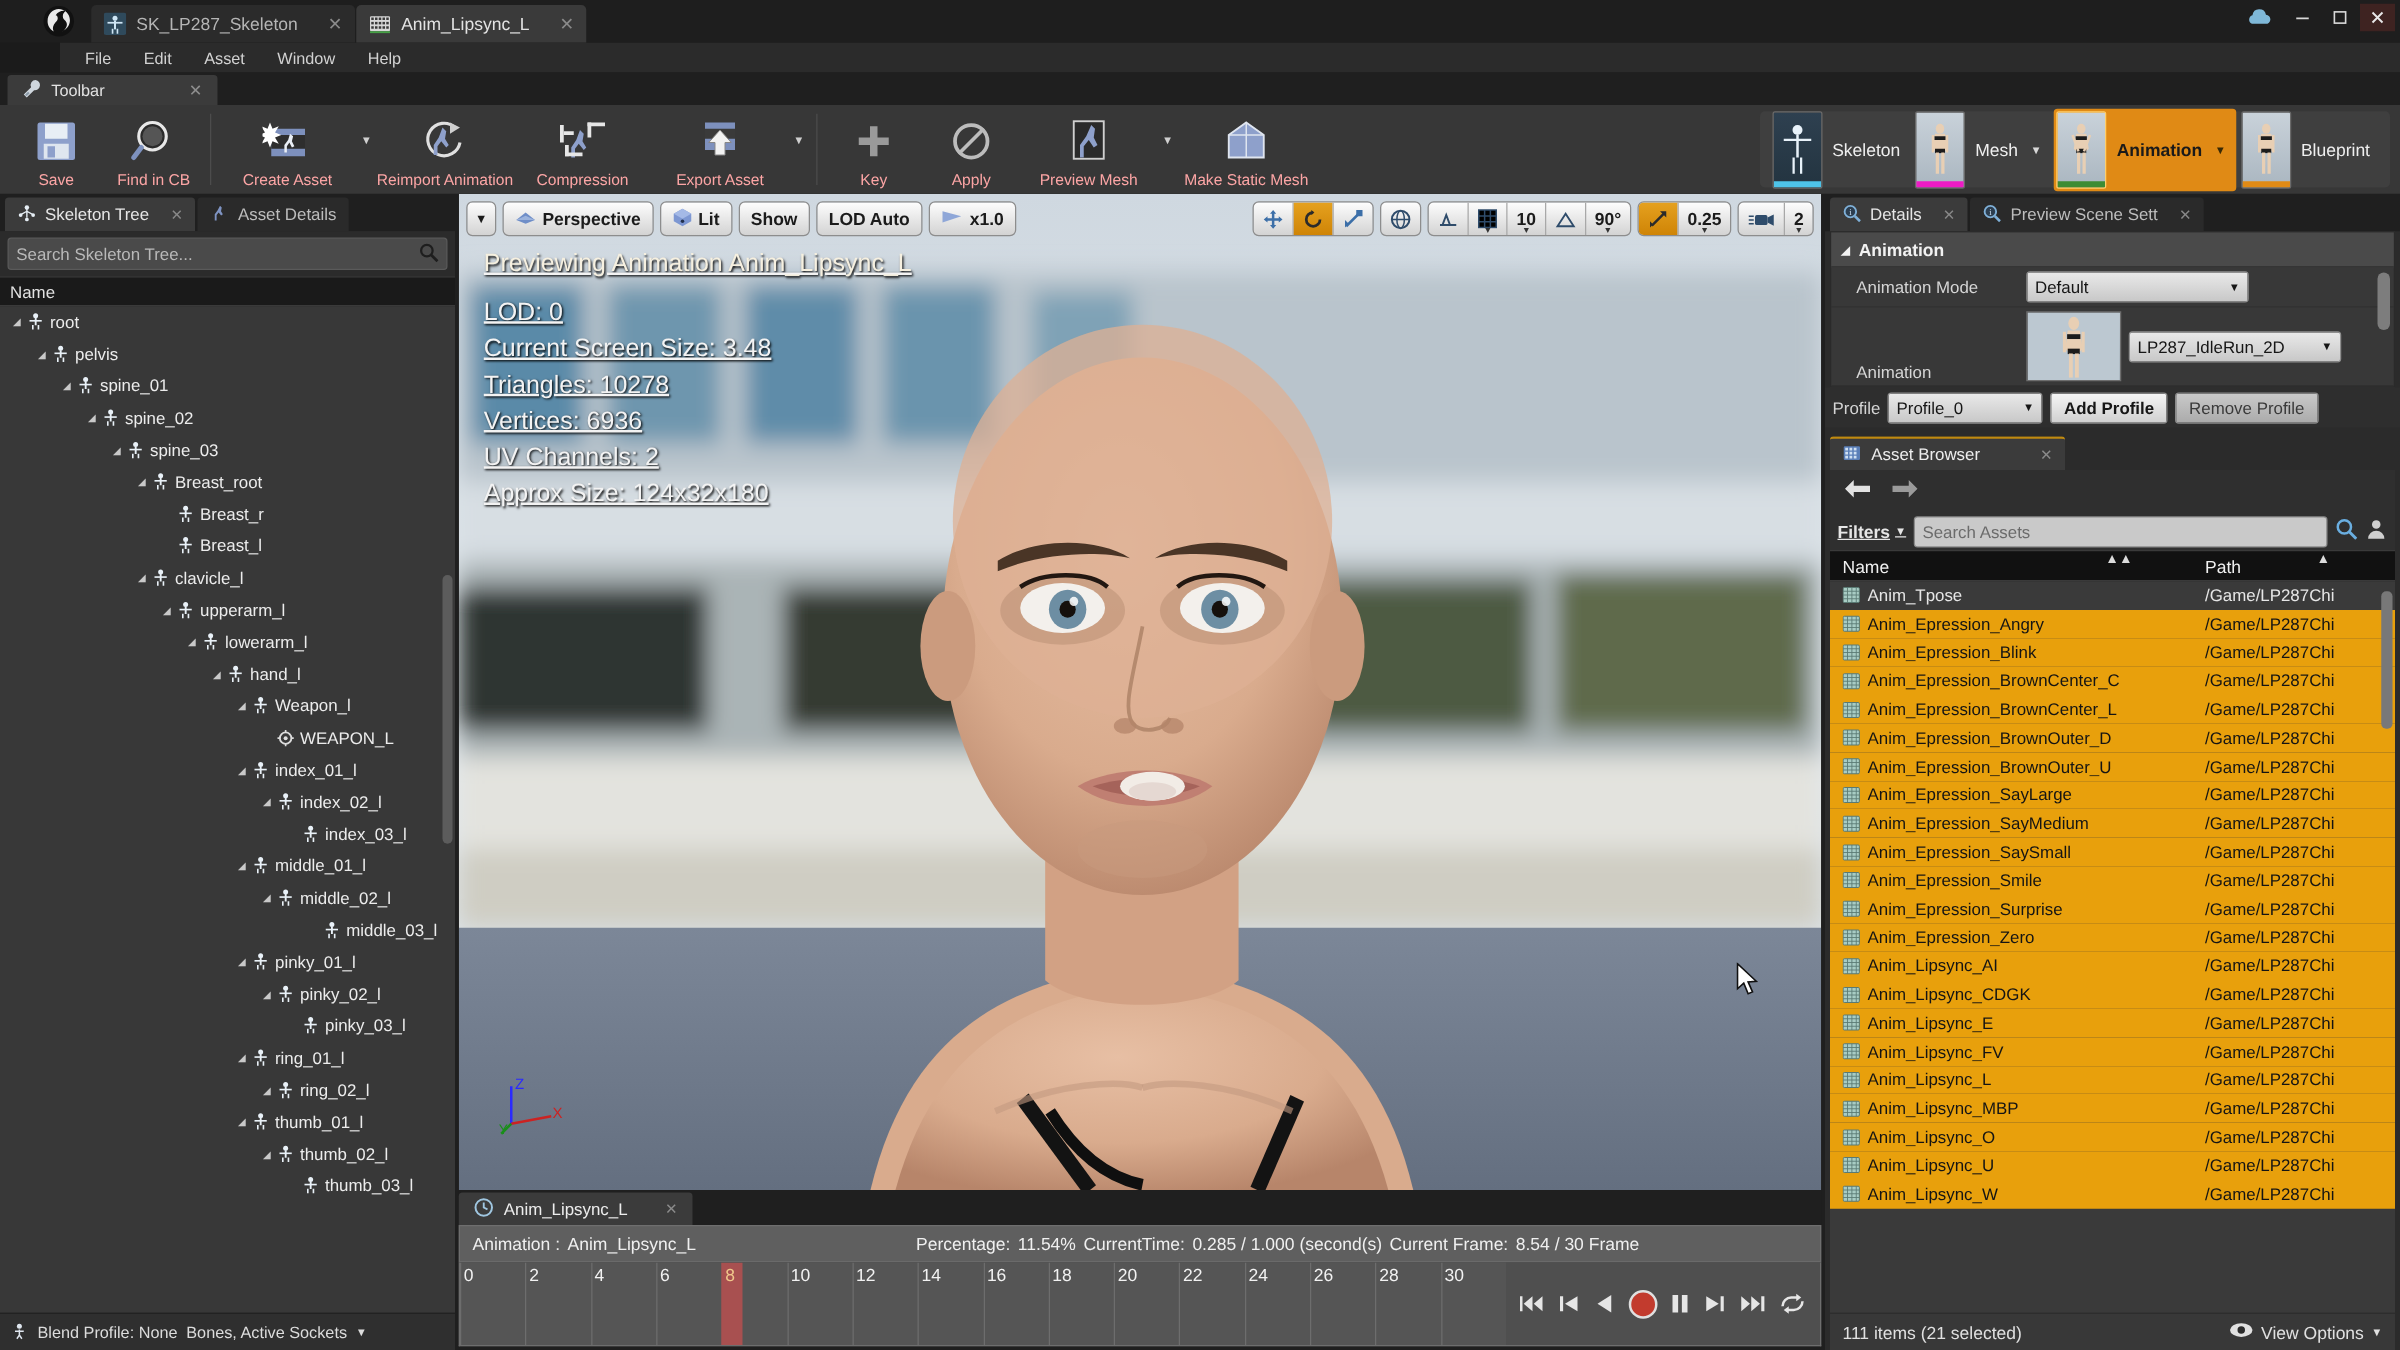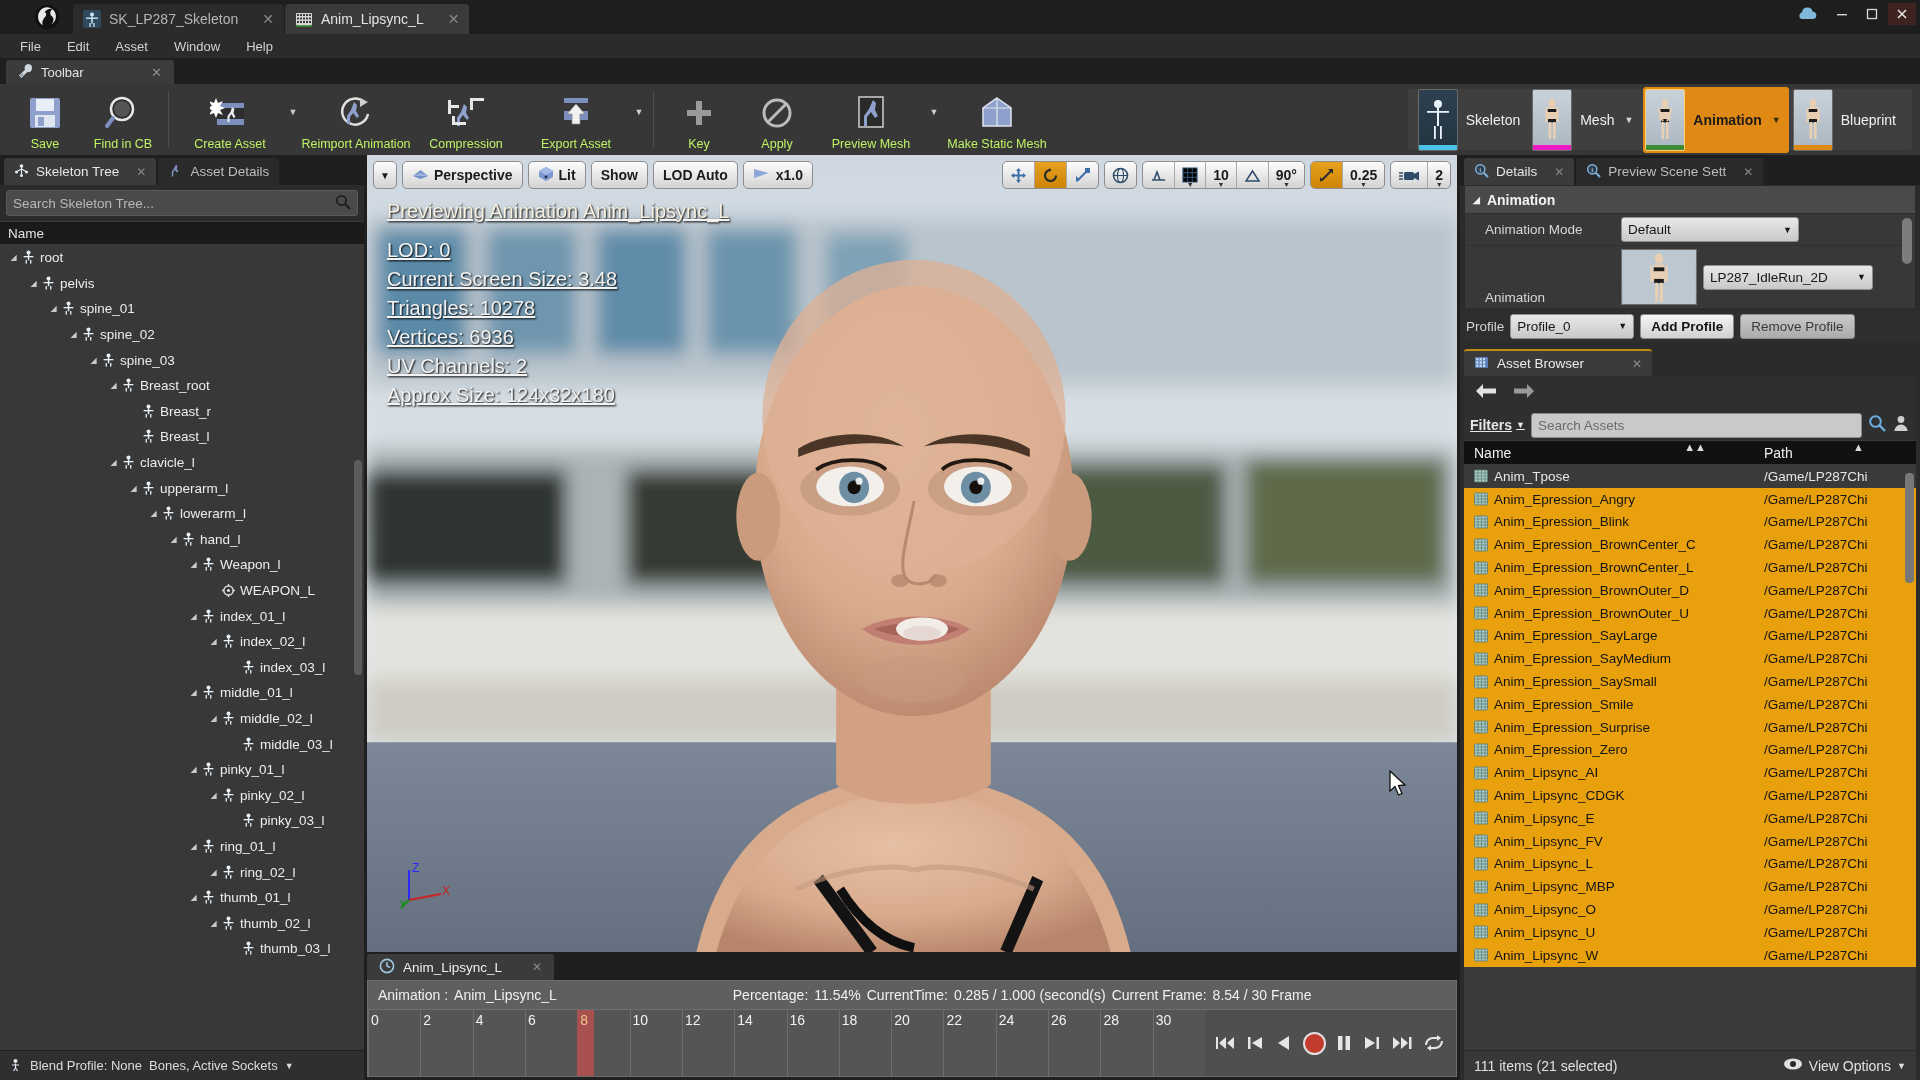--- a/index.html
+++ b/index.html
@@ -19,37 +19,37 @@
   .wtab .tabicon { width:18px; height:18px; display:block; }
   .wtab .tabclose { color:#8a8a8a; font-size:14px; margin-left:16px; }
   .win-ctrls { position:absolute; right:0; top:0; height:28px; display:flex; align-items:center; gap:2px; padding-right:4px;}
   .win-ctrls .wc { width:28px;height:22px; display:flex;align-items:center;justify-content:center;
      color:#cfcfcf; font-size:13px; }
   .win-ctrls .wc.close { background:#c0392b33; }
   .wc svg { width:12px; height:12px; }
   .cloud-ico { width:26px; height:20px; display:flex; align-items:center; justify-content:center; margin-right:6px;}
 
   
-  .menubar { height:24px; background:#2b2b2b; display:flex; align-items:center; padding-left:8px; gap:2px; flex:0 0 24px;}
+  .menubar { height:24px; background:#2b2b2b; display:flex; align-items:center; padding-left:8px; gap:2px; flex:0 0 24px;margin-left:48px;}
   .menubar .mi { font-size:13px; color:#d2d2d2; padding:3px 12px; border-radius:2px; }
 
   
   .toolbar-wrap { background:#1f1f1f; flex:0 0 97px; display:flex; flex-direction:column; }
   .toolbar-tabrow { height:26px; display:flex; align-items:flex-end; padding-left:6px; }
   .tb-tab { height:24px; background:#3b3b3b; display:flex; align-items:center; gap:7px;
      padding:0 12px; border-top-left-radius:3px; border-top-right-radius:3px; font-size:13px; color:#e2e2e2; min-width:168px;}
   .tb-tab .x { margin-left:auto; color:#8d8d8d; font-size:13px; }
   .toolbar { flex:1; background:#373737; display:flex; align-items:stretch; padding:3px 6px; position:relative; }
   .tgrp { display:flex; align-items:stretch; }
   .tsep { width:1px; background:#4c4c4c; margin:4px 6px; }
   .tbtn { width:78px; display:flex; flex-direction:column; align-items:center; justify-content:flex-start;
      padding-top:5px; gap:3px; border-radius:3px; }
   .tbtn.wide { width:110px; }
   .tbtn .ic { height:42px; display:flex; align-items:center; justify-content:center; }
-  .tbtn .lb { font-size:12.5px; color:#bef264; white-space:nowrap; }
+  .tbtn .lb { font-size:12.5px; color:#fca5a5; white-space:nowrap; }
   .tcaret { width:16px; display:flex; align-items:center; justify-content:center; color:#cfcfcf; font-size:9px; padding-bottom:16px;}
   .modes { position:absolute; right:8px; top:5px; bottom:5px; background:#3f3f3f; border-radius:4px;
      display:flex; align-items:center; padding:4px 8px; gap:2px; }
   .mode { display:flex; align-items:center; gap:8px; padding:2px 8px 2px 2px; border-radius:3px; }
   .mode.active { background:#e08a15; }
   .mode .thumb { width:40px; height:62px; border-radius:2px; position:relative; overflow:hidden;
       background:linear-gradient(#c9d2da,#aab6c0); border:1px solid #6a6a6a; }
   .mode .thumb .bar { position:absolute; left:0; right:0; bottom:0; height:5px; }
   .mode .thumb .fig { position:absolute; left:50%; top:8px; transform:translateX(-50%); }
   .mode .mlabel { font-size:14px; color:#efefef; }
@@ -690,21 +690,21 @@
             <span class="arrow">◢</span>
             <span class="bicon"><svg viewBox="0 0 15 15" width="15" height="15">
                 <circle cx="7.5" cy="2.6" r="2" fill="#e9f1f8"></circle>
                 <rect x="6.8" y="4.2" width="1.5" height="6" fill="#e9f1f8"></rect>
                 <rect x="2.6" y="6" width="9.8" height="1.3" fill="#e9f1f8"></rect>
                 <rect x="4.6" y="10" width="1.3" height="3.6" fill="#e9f1f8"></rect>
                 <rect x="9.1" y="10" width="1.3" height="3.6" fill="#e9f1f8"></rect>
               </svg></span>
             <span>middle_02_l</span>
           </div>
-          <div class="trow" style="padding-left: 228px;">
+          <div class="trow" style="padding-left: 228px; margin-left: 17px;">
             <span class="arrow"></span>
             <span class="bicon"><svg viewBox="0 0 15 15" width="15" height="15">
                 <circle cx="7.5" cy="2.6" r="2" fill="#e9f1f8"></circle>
                 <rect x="6.8" y="4.2" width="1.5" height="6" fill="#e9f1f8"></rect>
                 <rect x="2.6" y="6" width="9.8" height="1.3" fill="#e9f1f8"></rect>
                 <rect x="4.6" y="10" width="1.3" height="3.6" fill="#e9f1f8"></rect>
                 <rect x="9.1" y="10" width="1.3" height="3.6" fill="#e9f1f8"></rect>
               </svg></span>
             <span>middle_03_l</span>
           </div>

